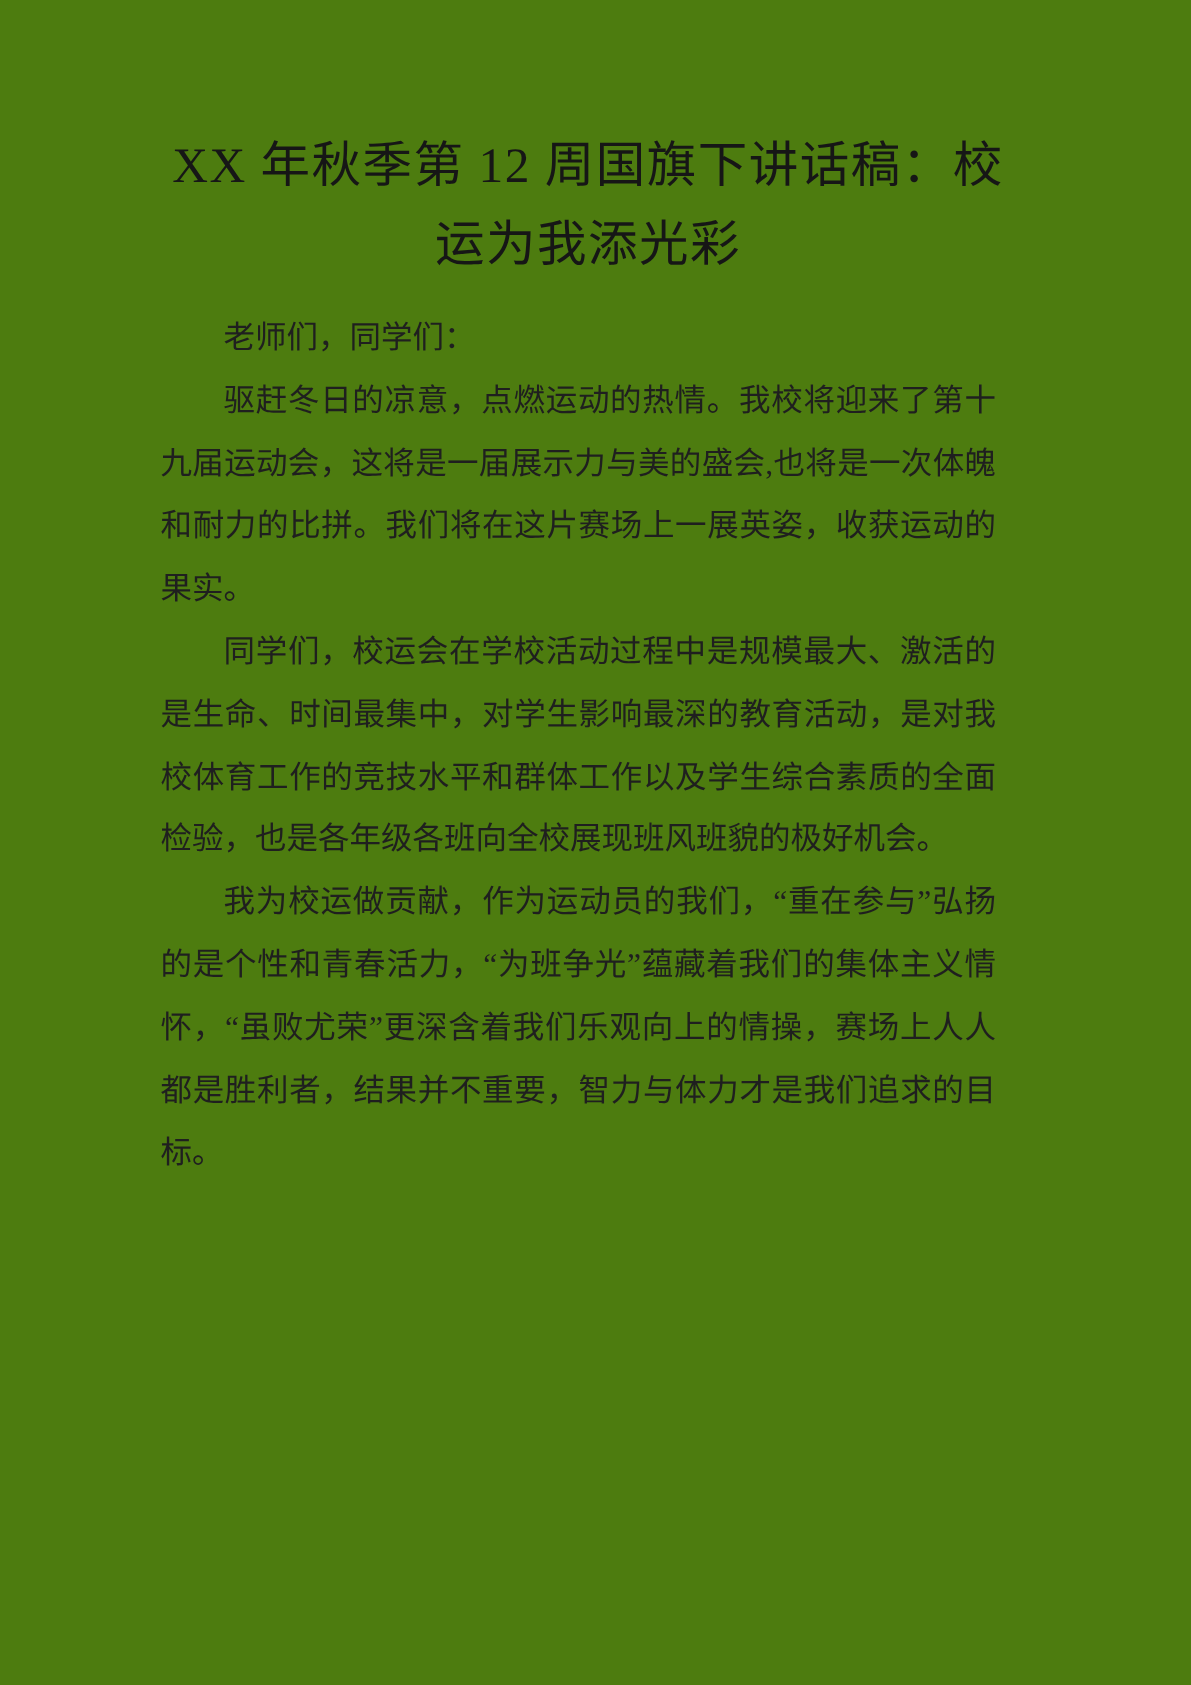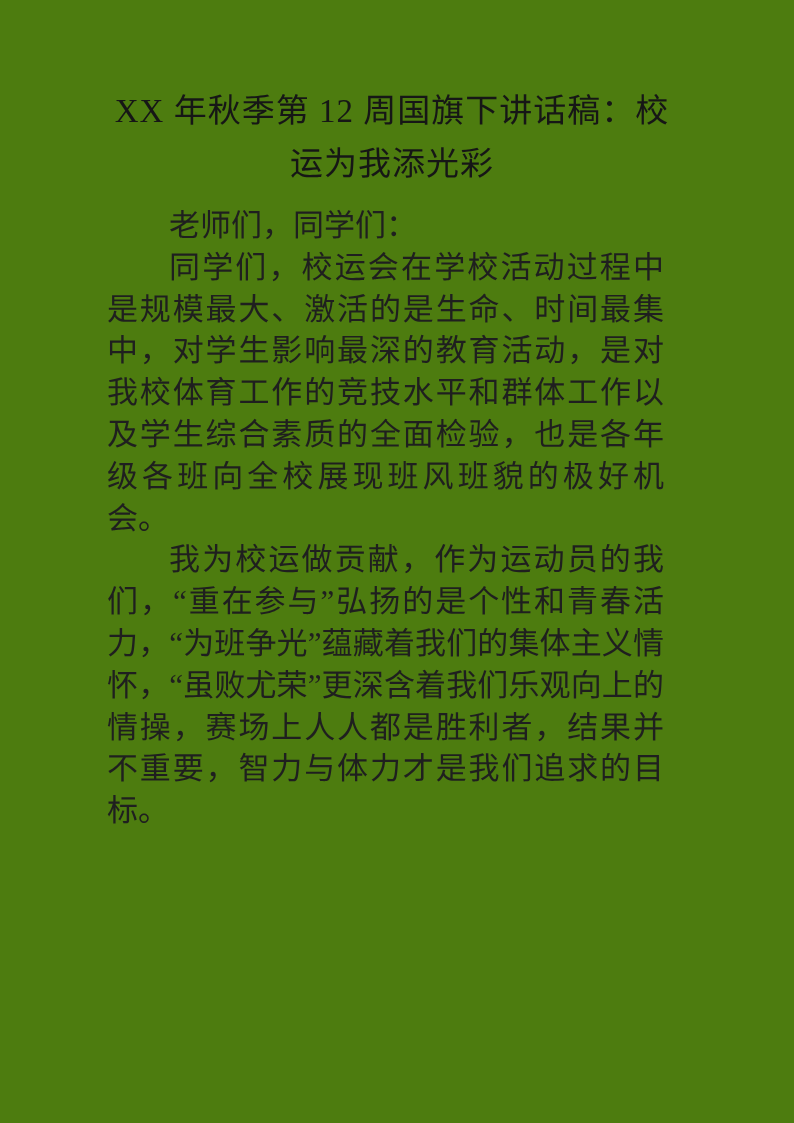--- a/index.html
+++ b/index.html
@@ -24,35 +24,36 @@
     width: 570px;
     margin: 0 auto 14px auto;
     font-size: 33px;
     line-height: 53px;
     font-weight: normal;
     text-align: center;
     letter-spacing: 1px;
     color: #161616;
   }
   .doc-body p {
-    font-size: 31px;
+    font-size: 21px;
     line-height: 41.8px;
     text-align: justify;
     text-justify: inter-ideograph;
     text-indent: 2em;
     color: #1f1f1f;
     margin: 0;
     word-break: break-all;
   }
 </style>
 </head>
 <body>
 
 <div class="page">
   <div class="doc-content">
     <h1 class="doc-title">XX 年秋季第 12 周国旗下讲话稿：校运为我添光彩</h1>
     <div class="doc-body">
       <p>老师们，同学们：</p>
+      <p>驱赶冬日的凉意，点燃运动的热情。我校将迎来了第十九届运动会，这将是一届展示力与美的盛会,也将是一次体魄和耐力的比拼。我们将在这片赛场上一展英姿，收获运动的果实。</p>
       <p>同学们，校运会在学校活动过程中是规模最大、激活的是生命、时间最集中，对学生影响最深的教育活动，是对我校体育工作的竞技水平和群体工作以及学生综合素质的全面检验，也是各年级各班向全校展现班风班貌的极好机会。</p>
       <p>我为校运做贡献，作为运动员的我们，“重在参与”弘扬的是个性和青春活力，“为班争光”蕴藏着我们的集体主义情怀，“虽败尤荣”更深含着我们乐观向上的情操，赛场上人人都是胜利者，结果并不重要，智力与体力才是我们追求的目标。</p>
     </div>
   </div>
 </div>
 
 </body></html>

